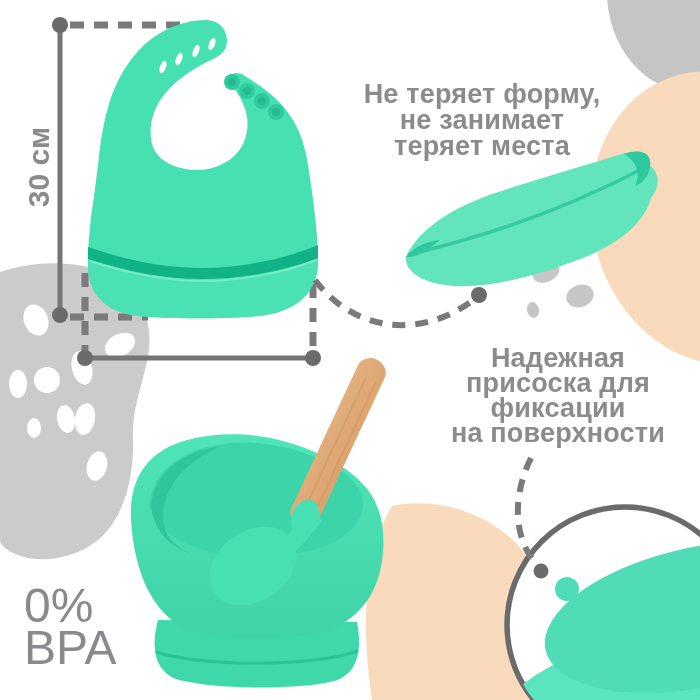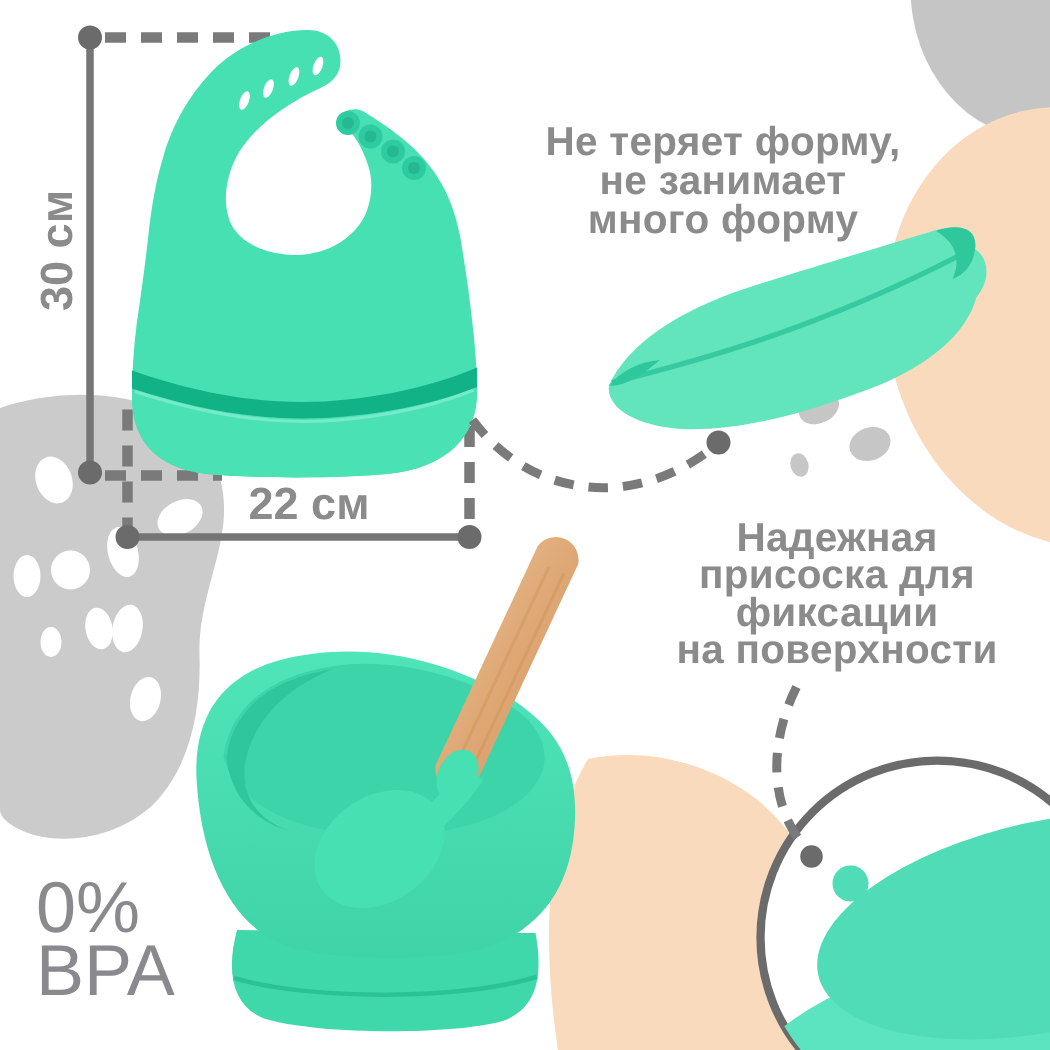--- a/index.html
+++ b/index.html
@@ -161,24 +161,23 @@
       <path class="conn-dash" d="M 315 280 C 352 330 420 342 476 298"></path>
       <circle class="dot" cx="479" cy="295" r="8"></circle>
     </g>
     <g>
       <path class="conn-dash" d="M 531 458 C 514 492 511 536 537 565"></path>
       <circle class="dot" cx="541" cy="571" r="7.5"></circle>
     </g>
   </svg>
 
   <div class="label dim-h">30 см</div>
-  <div class="label dim-w">22 см</div>
   <div class="label note-compact">Не теряет форму,
 не занимает
-много форму</div>
+теряет места</div>
   <div class="label note-suction">Надежная
 присоска для
 фиксации
 на поверхности</div>
   <div class="label bpa">0%
 BPA</div>
 
 </div>
 
 </body></html>

